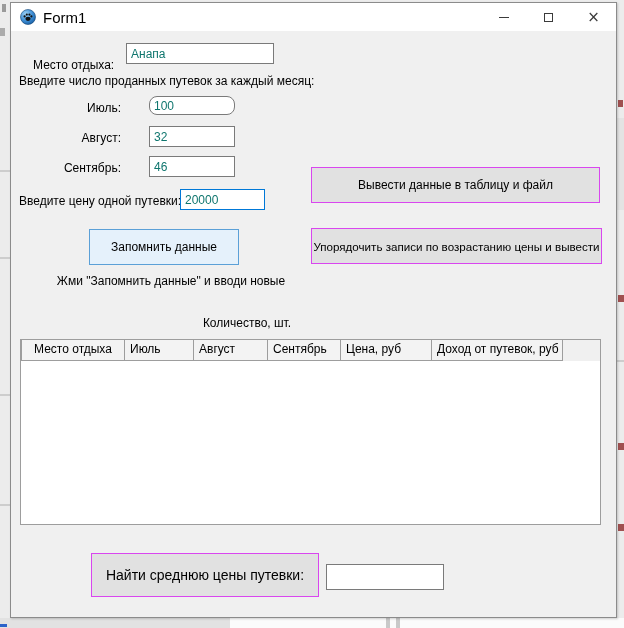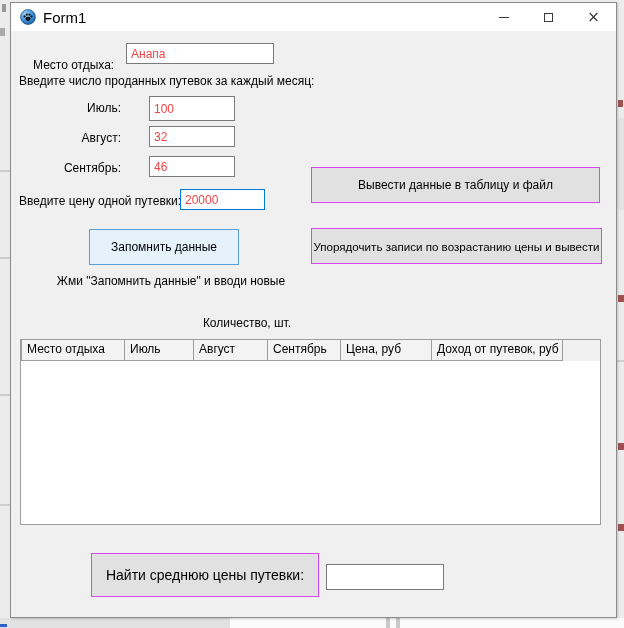--- a/index.html
+++ b/index.html
@@ -24,21 +24,21 @@
   .title-text{margin-left:7px;font-size:15px;color:#000;}
   .win-controls{margin-left:auto;display:flex;height:100%;}
   .win-btn{width:45px;height:100%;display:flex;align-items:center;justify-content:center;}
   .glyph-min{width:10px;height:1px;background:#3b3b3b;}
   .glyph-max{width:9px;height:9px;border:1px solid #3b3b3b;box-sizing:border-box;}
   .glyph-close{font-size:15px;color:#3b3b3b;line-height:1;font-family:"DejaVu Sans",sans-serif;}
   
   .label{position:absolute;font-size:12px;color:#000;white-space:nowrap;}
   .tbx{
     position:absolute;background:#fff;border:1px solid #7a7a7a;box-sizing:border-box;
-    font-family:inherit;font-size:12px;padding:1px 4px;color:#ef4444;outline:none;
+    font-family:inherit;font-size:12px;padding:1px 4px;color:#0f766e;outline:none;
   }
   .tbx.focused{border:1px solid #0078d7;}
   .btn{
     position:absolute;background:#e1e1e1;border:1px solid #d946ef;box-sizing:border-box;
     display:flex;align-items:center;justify-content:center;font-size:12px;color:#000;
     white-space:nowrap;cursor:default;text-align:center;
   }
   .btn.accent{background:#e5f1fb;border:1px solid #5ba0d7;}
   
   .grid{
@@ -107,42 +107,42 @@
       </div>
     </div>
   </div>
 
   <div class="label" style="left:22px;top:55px;width:90px;text-align:left;">Место отдыха:</div>
   <input class="tbx" style="left: 115px; top: 40px; width: 148px; height: 21px;" value="Анапа">
 
   <div class="label" style="left:8px;top:71px;">Введите число проданных путевок за каждый месяц:</div>
 
   <div class="label" style="left:40px;top:98px;width:70px;text-align:right;">Июль:</div>
-  <input class="tbx" style="left: 138px; top: 93px; width: 86px; height: 25px;" value="100">
+  <input class="tbx" style="left: 138px; top: 93px; width: 86px; height: 19px; border-radius: 8px;" value="100">
 
   <div class="label" style="left:40px;top:128px;width:70px;text-align:right;">Август:</div>
   <input class="tbx" style="left: 138px; top: 123px; width: 86px; height: 21px;" value="32">
 
   <div class="label" style="left:40px;top:158px;width:70px;text-align:right;">Сентябрь:</div>
   <input class="tbx" style="left: 138px; top: 153px; width: 86px; height: 21px;" value="46">
 
   <div class="label" style="left:8px;top:191px;">Введите цену одной путевки:</div>
   <input class="tbx focused" style="left: 169px; top: 186px; width: 85px; height: 21px;" value="20000">
 
   <button class="btn accent" style="left:78px;top:226px;width:150px;height:36px;">Запомнить данные</button>
   <div class="label" style="left:28px;top:271px;width:264px;text-align:center;">Жми "Запомнить данные" и вводи новые</div>
 
   <button class="btn" style="left:300px;top:164px;width:289px;height:36px;">Вывести данные в таблицу и файл</button>
   <button class="btn" style="left:300px;top:225px;width:291px;height:36px;font-size:11.6px;">Упорядочить записи по возрастанию цены и вывести</button>
 
   <div class="label" style="left:100px;top:313px;width:272px;text-align:center;">Количество, шт.</div>
 
   <div class="grid">
     <div class="grid-header">
-      <div class="gh-cell" style="width:104px;">Место отдыха</div>
+      <div class="gh-cell" style="width:104px;text-align:center;">Место отдыха</div>
       <div class="gh-cell" style="width:70px;">Июль</div>
       <div class="gh-cell" style="width:75px;">Август</div>
       <div class="gh-cell" style="width:74px;">Сентябрь</div>
       <div class="gh-cell" style="width:92px;">Цена, руб</div>
       <div class="gh-cell" style="width:132px;">Доход от путевок, руб</div>
       <div class="gh-fill"></div>
     </div>
     <div class="grid-body"></div>
   </div>
 

